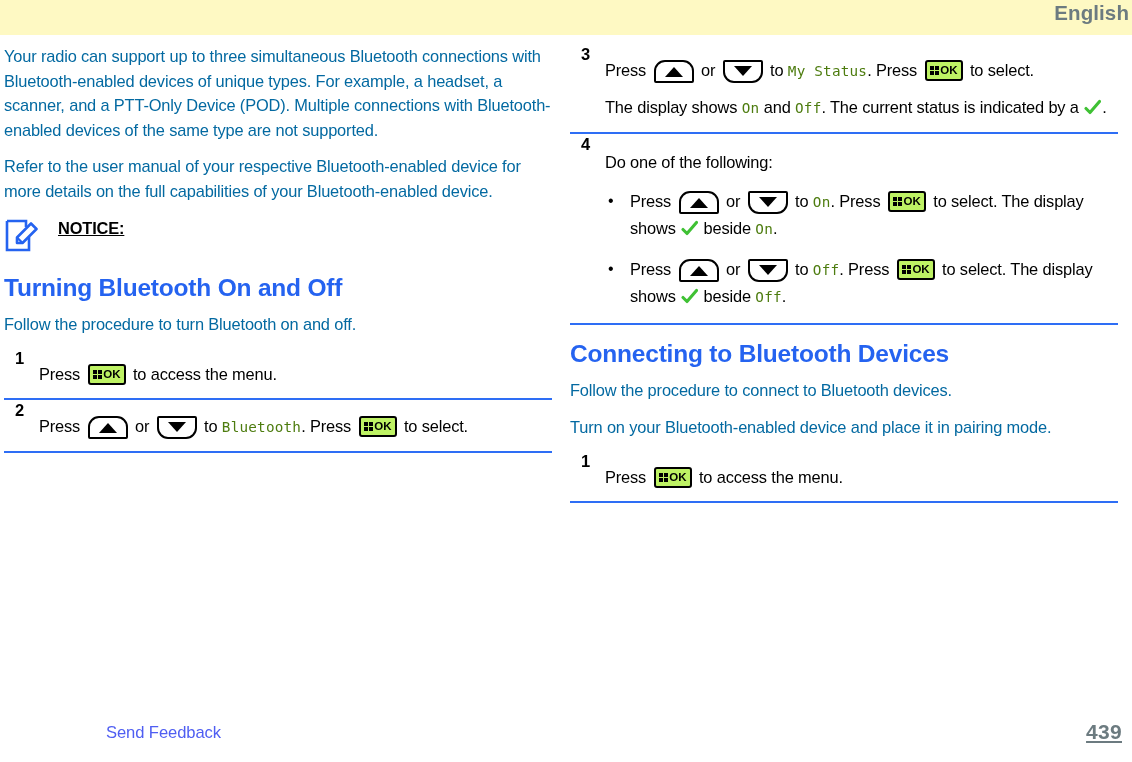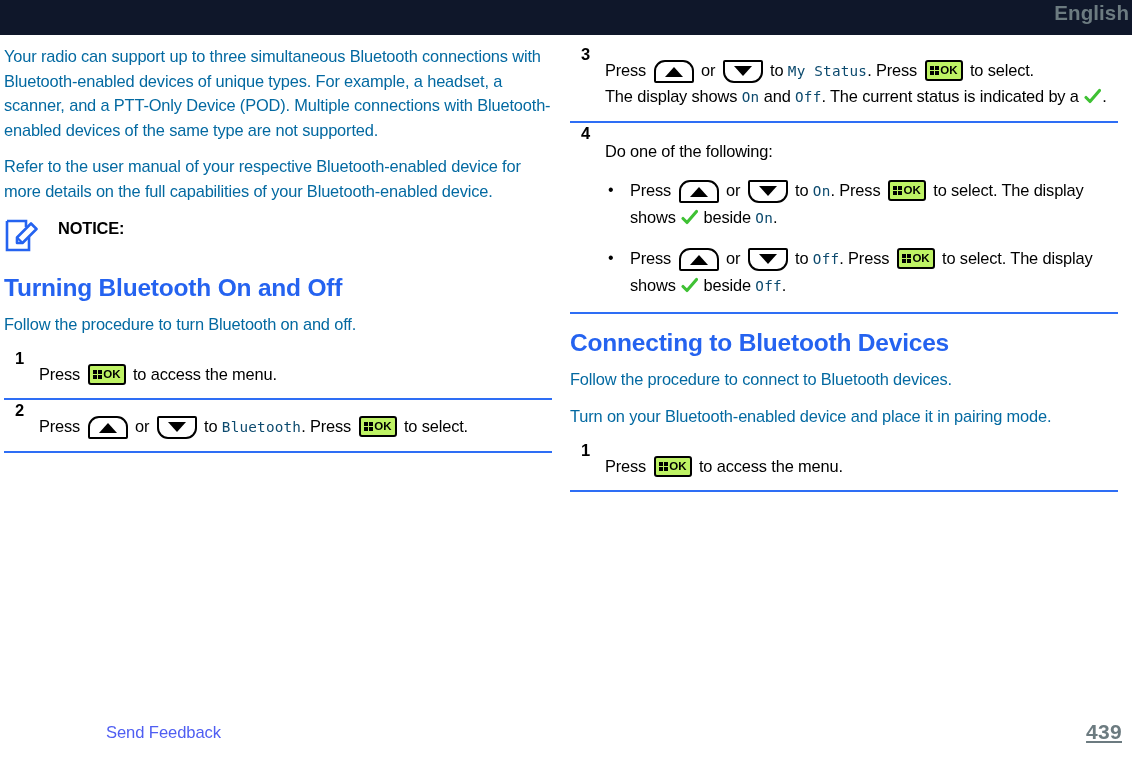--- a/index.html
+++ b/index.html
@@ -18,21 +18,21 @@
     height: 762px;
     background: #ffffff;
   }
 
   
   .header-band {
     position: absolute;
     top: 0; left: 0;
     width: 1132px;
     height: 35px;
-    background: #0f172a;
+    background: #fef9c3;
   }
   .header-lang {
     position: absolute;
     top: 0px;
     right: 3px;
     font-size: 20.5px;
     font-weight: bold;
     color: #6c7b80;
     letter-spacing: 0.1px;
     line-height: 25px;
@@ -88,20 +88,21 @@
     height: 34px;
     margin-right: 20px;
     margin-top: 3px;
   }
   .notice-body {
     flex: 1 1 auto;
     font-size: 16.4px;
     line-height: 24.6px;
     color: #000;
     letter-spacing: -0.15px;
+    text-decoration: underline;
   }
   .notice-title {
     font-weight: bold;
     display: block;
   }
 
   
   ol.steps { list-style: none; }
   .step {
     position: relative;
@@ -121,21 +122,21 @@
     line-height: 20px;
   }
   .step-body {
     font-size: 16.4px;
     line-height: 25px;
     color: #000;
     letter-spacing: -0.15px;
     padding-top: 14px;
     padding-bottom: 7px;
   }
-  .step-para { }
+  .step-para { margin-top: 11px; }
 
   
   .step.flat .step-num { top: 0px; }
   .step.flat .step-body { padding-top: 16px; }
 
   
   ul.bullets { list-style: none; margin-top: 13px; }
   ul.bullets li {
     position: relative;
     padding-left: 25px;
@@ -151,21 +152,21 @@
     top: 0px;
     font-size: 16px;
     line-height: 26px;
   }
 
   
   .mono {
     font-family: "DejaVu Sans Mono", monospace;
     font-size: 14.3px;
     letter-spacing: 0.2px;
-    color: #0c4a6e;
+    color: #4d7c0f;
   }
 
   
   .key-ok {
     display: inline-block;
     vertical-align: -5px;
     width: 38px;
     height: 21px;
     border: 2px solid #000;
     border-radius: 3px;

